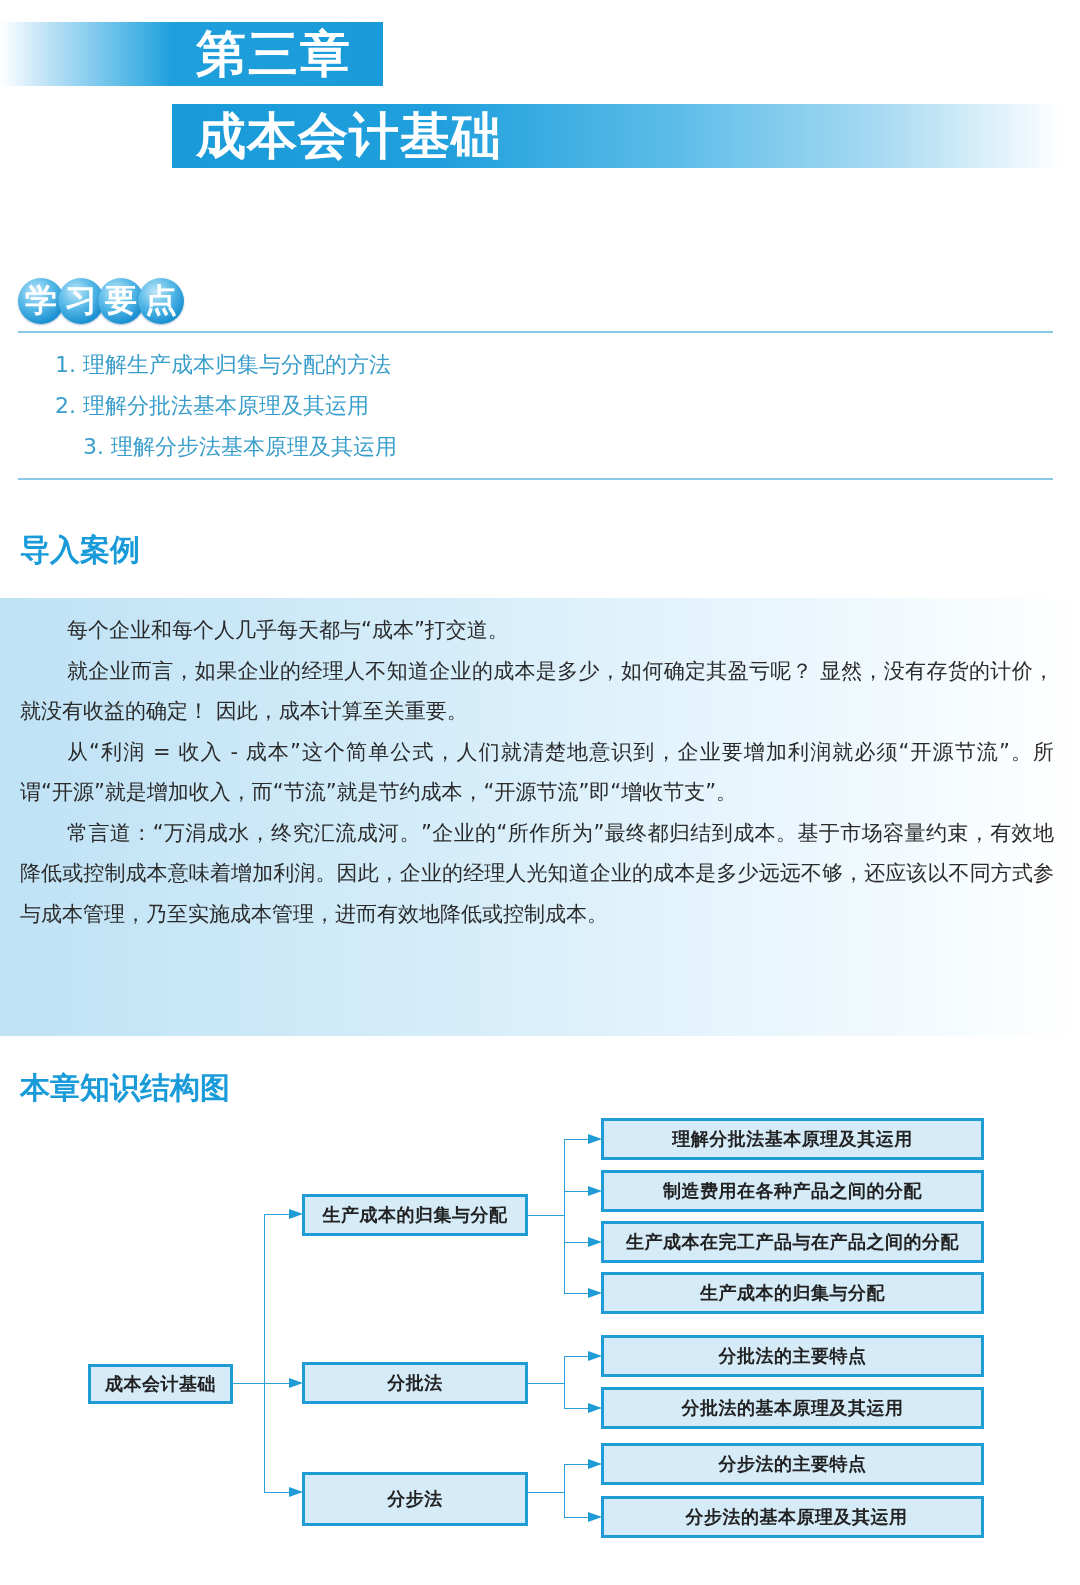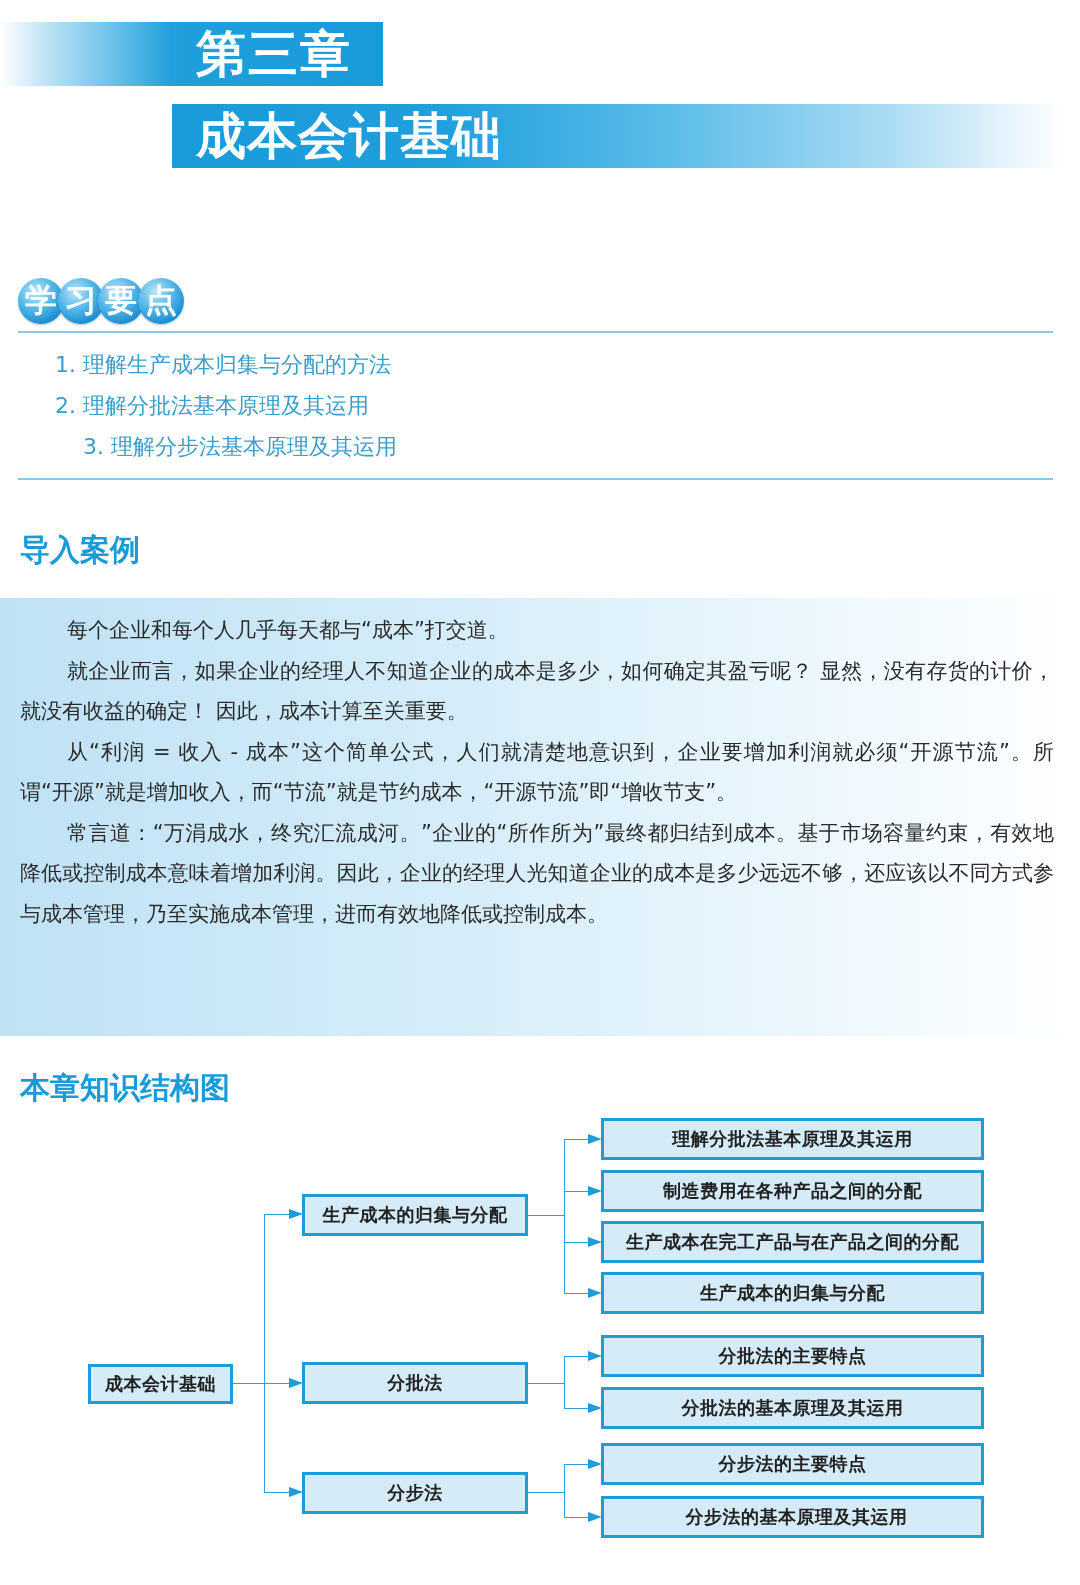--- a/index.html
+++ b/index.html
@@ -117,21 +117,21 @@
   <div class="line" style="left:264px; top:1214px; width:1px; height:279px;"></div>
   <div class="line" style="left:264px; top:1214px; width:26px; height:1px;"></div>
   <div class="line" style="left:264px; top:1383px; width:26px; height:1px;"></div>
   <div class="line" style="left:264px; top:1492px; width:26px; height:1px;"></div>
   <div class="arrow" style="left:289px; top:1209px;"></div>
   <div class="arrow" style="left:289px; top:1378px;"></div>
   <div class="arrow" style="left:289px; top:1487px;"></div>
 
   <div class="node" style="left:302px; top:1194px; width:226px; height:42px;">生产成本的归集与分配</div>
   <div class="node" style="left:302px; top:1362px; width:226px; height:42px;">分批法</div>
-  <div class="node" style="left:302px; top:1472px; width:226px; height:42px;">分步法</div>
+  <div class="node" style="left:302px; top:1472px; width:226px; height:54px;">分步法</div>
 
   <div class="line" style="left:528px; top:1215px; width:36px; height:1px;"></div>
   <div class="line" style="left:564px; top:1139px; width:1px; height:154px;"></div>
   <div class="line" style="left:564px; top:1139px; width:26px; height:1px;"></div>
   <div class="line" style="left:564px; top:1191px; width:26px; height:1px;"></div>
   <div class="line" style="left:564px; top:1242px; width:26px; height:1px;"></div>
   <div class="line" style="left:564px; top:1293px; width:26px; height:1px;"></div>
   <div class="arrow" style="left:588px; top:1134px;"></div>
   <div class="arrow" style="left:588px; top:1186px;"></div>
   <div class="arrow" style="left:588px; top:1237px;"></div>

